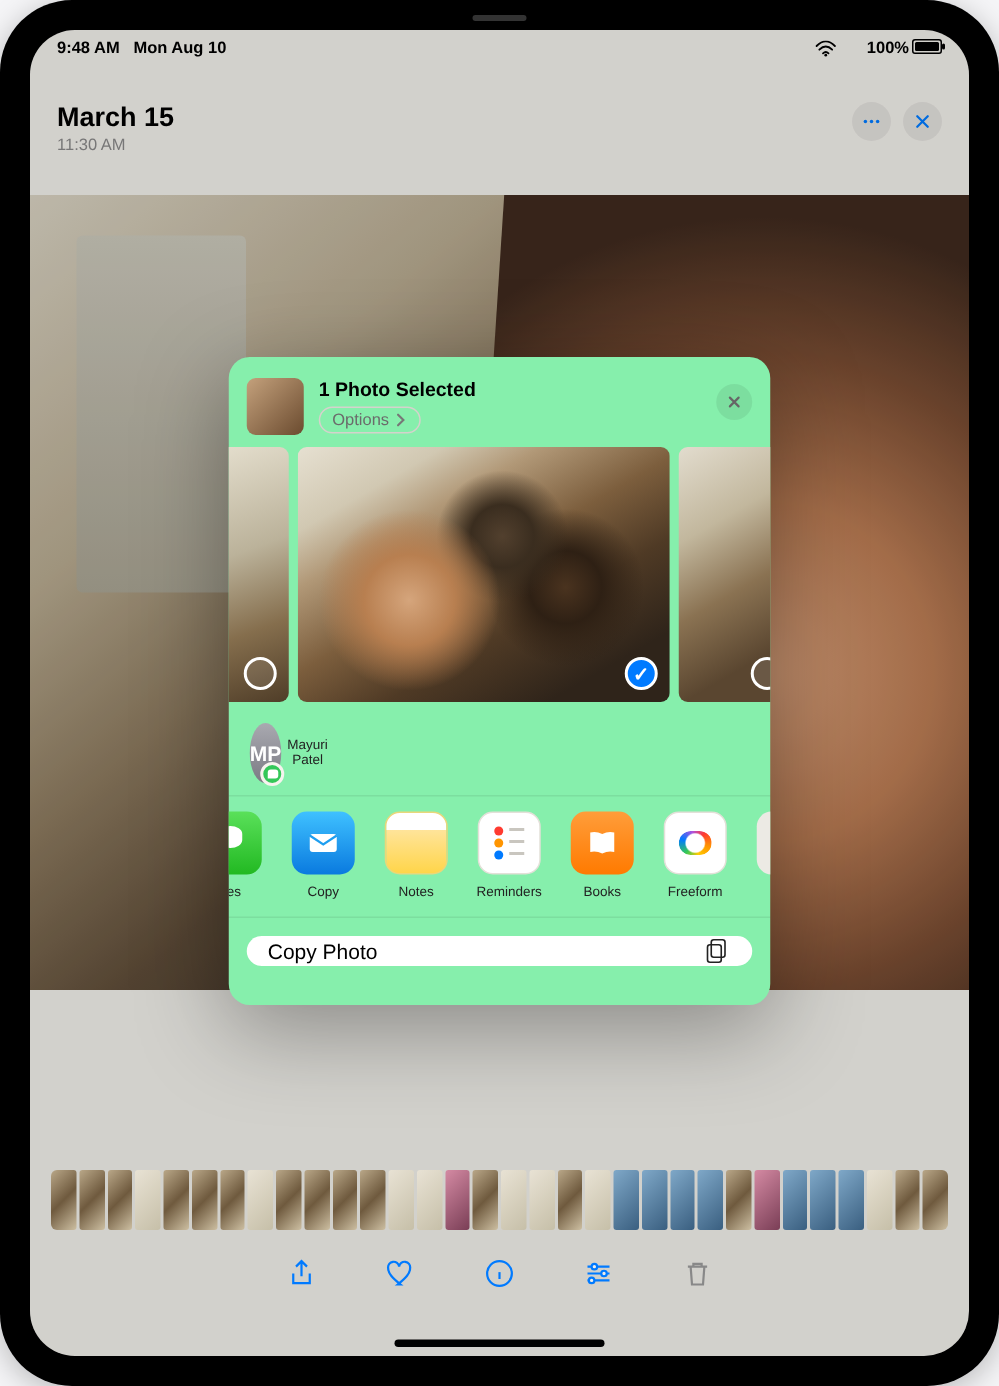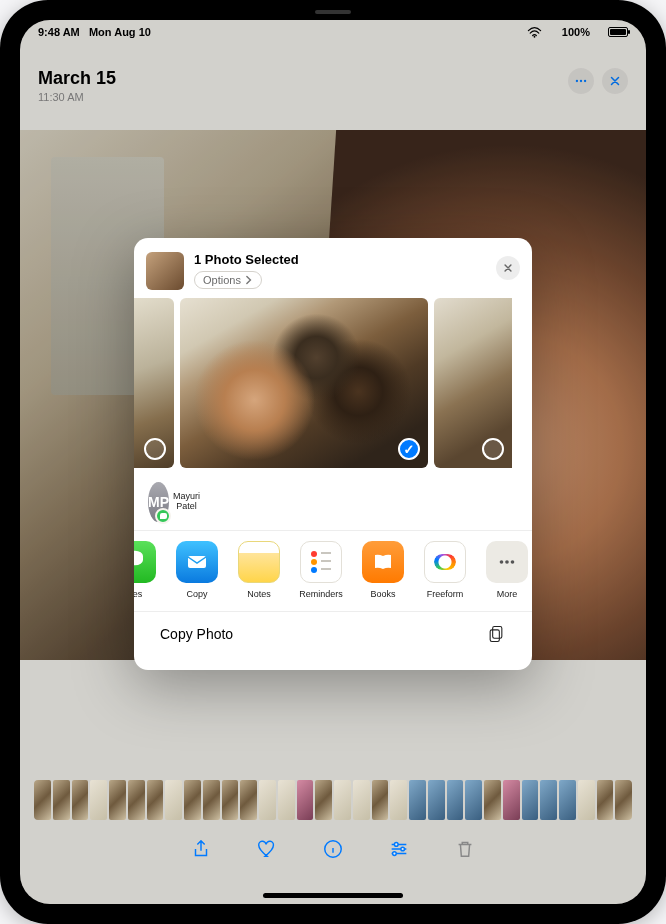--- a/index.html
+++ b/index.html
@@ -8,21 +8,21 @@
     width: 666px; height: 924px; background: #000; border-radius: 48px; position: relative;
     padding: 20px; box-shadow: 0 4px 20px rgba(0,0,0,0.25);
   }
   .screen {
     width: 100%; height: 100%; background: #f0eee9; border-radius: 30px; overflow: hidden;
     position: relative;
   }
   .notch { position: absolute; top: 10px; left: 50%; transform: translateX(-50%); width: 36px; height: 4px; background: #333; border-radius: 4px; z-index: 100; }
   .statusbar { display: flex; justify-content: space-between; align-items: center; padding: 6px 18px 0; font-size: 11px; font-weight: 600; color: #000; }
   .statusbar .right { display: flex; align-items: center; gap: 4px; }
-  .battery { display: inline-flex; align-items: center; gap: 18px; margin-left: 16px; }
+  .battery { display: inline-flex; gap: 2px; margin-left: 16px; }
   .battery .pct { font-size: 11px; }
   .battery .cell { width: 20px; height: 10px; border: 1px solid #000; border-radius: 2px; position: relative; }
   .battery .cell::after { content: ""; position: absolute; right: -3px; top: 2px; width: 2px; height: 4px; background: #000; border-radius: 1px; }
   .battery .fill { position: absolute; left: 1px; top: 1px; bottom: 1px; width: 16px; background: #000; border-radius: 1px; }
 
   .header { display: flex; justify-content: space-between; align-items: flex-start; padding: 6px 18px 0; margin-top: 24px; }
   .header .title { font-size: 18px; font-weight: 700; }
   .header .subtitle { font-size: 11px; color: #888; margin-top: 2px; }
   .header .right { display: flex; gap: 8px; }
   .circle-btn { width: 26px; height: 26px; border-radius: 50%; background: rgba(0,0,0,0.06); display: flex; align-items: center; justify-content: center; color: #007aff; font-size: 14px; }
@@ -64,21 +64,21 @@
     padding: 6px 0; color: #007aff;
   }
   .tb-btn { width: 30px; height: 30px; display: flex; align-items: center; justify-content: center; font-size: 20px; }
   .tb-btn svg { width: 22px; height: 22px; stroke: #007aff; fill: none; stroke-width: 1.6; }
   .tb-btn.trash svg { stroke: #888; }
   .home-indicator { position: absolute; bottom: 6px; left: 50%; transform: translateX(-50%); width: 140px; height: 5px; background: #000; border-radius: 3px; }
 
   
   .share-sheet {
     position: absolute; top: 218px; left: 50%; transform: translateX(-50%);
-    width: 398px; background: #ffffff; border-radius: 14px;
+    width: 361px; background: #86efac; border-radius: 14px;
     box-shadow: 0 15px 60px rgba(0,0,0,0.35);
     padding: 10px 0 10px;
     z-index: 50;
   }
   .ss-header { display: flex; align-items: flex-start; padding: 4px 12px 8px; gap: 10px; position: relative; }
   .ss-thumb { width: 38px; height: 38px; border-radius: 6px; background: linear-gradient(135deg, #c4a17c, #6b4b2f); flex: none; }
   .ss-header .labels { flex: 1; }
   .ss-title { font-size: 13px; font-weight: 700; }
   .ss-options { margin-top: 4px; display: inline-flex; align-items: center; gap: 4px; font-size: 11px; color: #6b6b6b; border: 1px solid #d5d2cc; border-radius: 10px; padding: 2px 8px; }
   .ss-close { position: absolute; right: 12px; top: 8px; width: 24px; height: 24px; border-radius: 50%; background: rgba(0,0,0,0.07); display: flex; align-items: center; justify-content: center; color: #666; font-size: 12px; }

